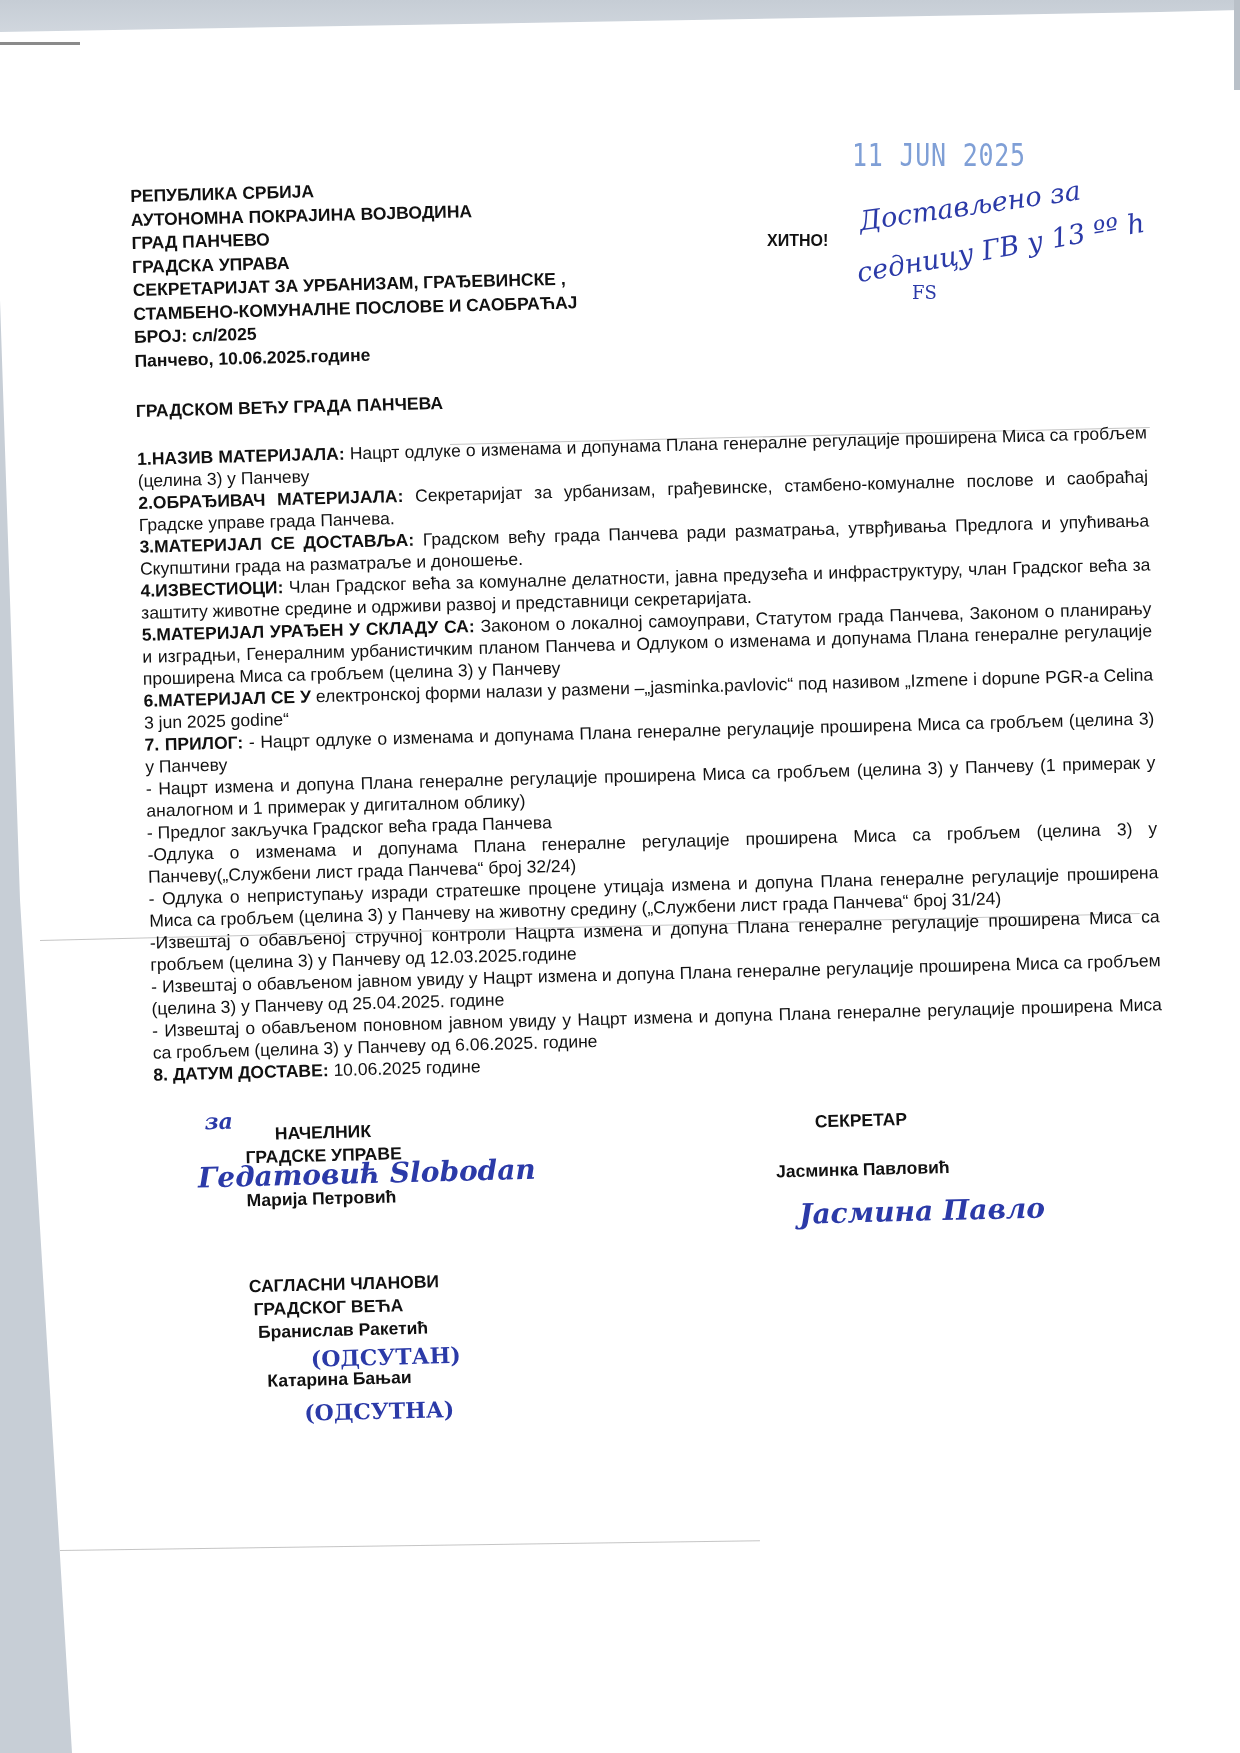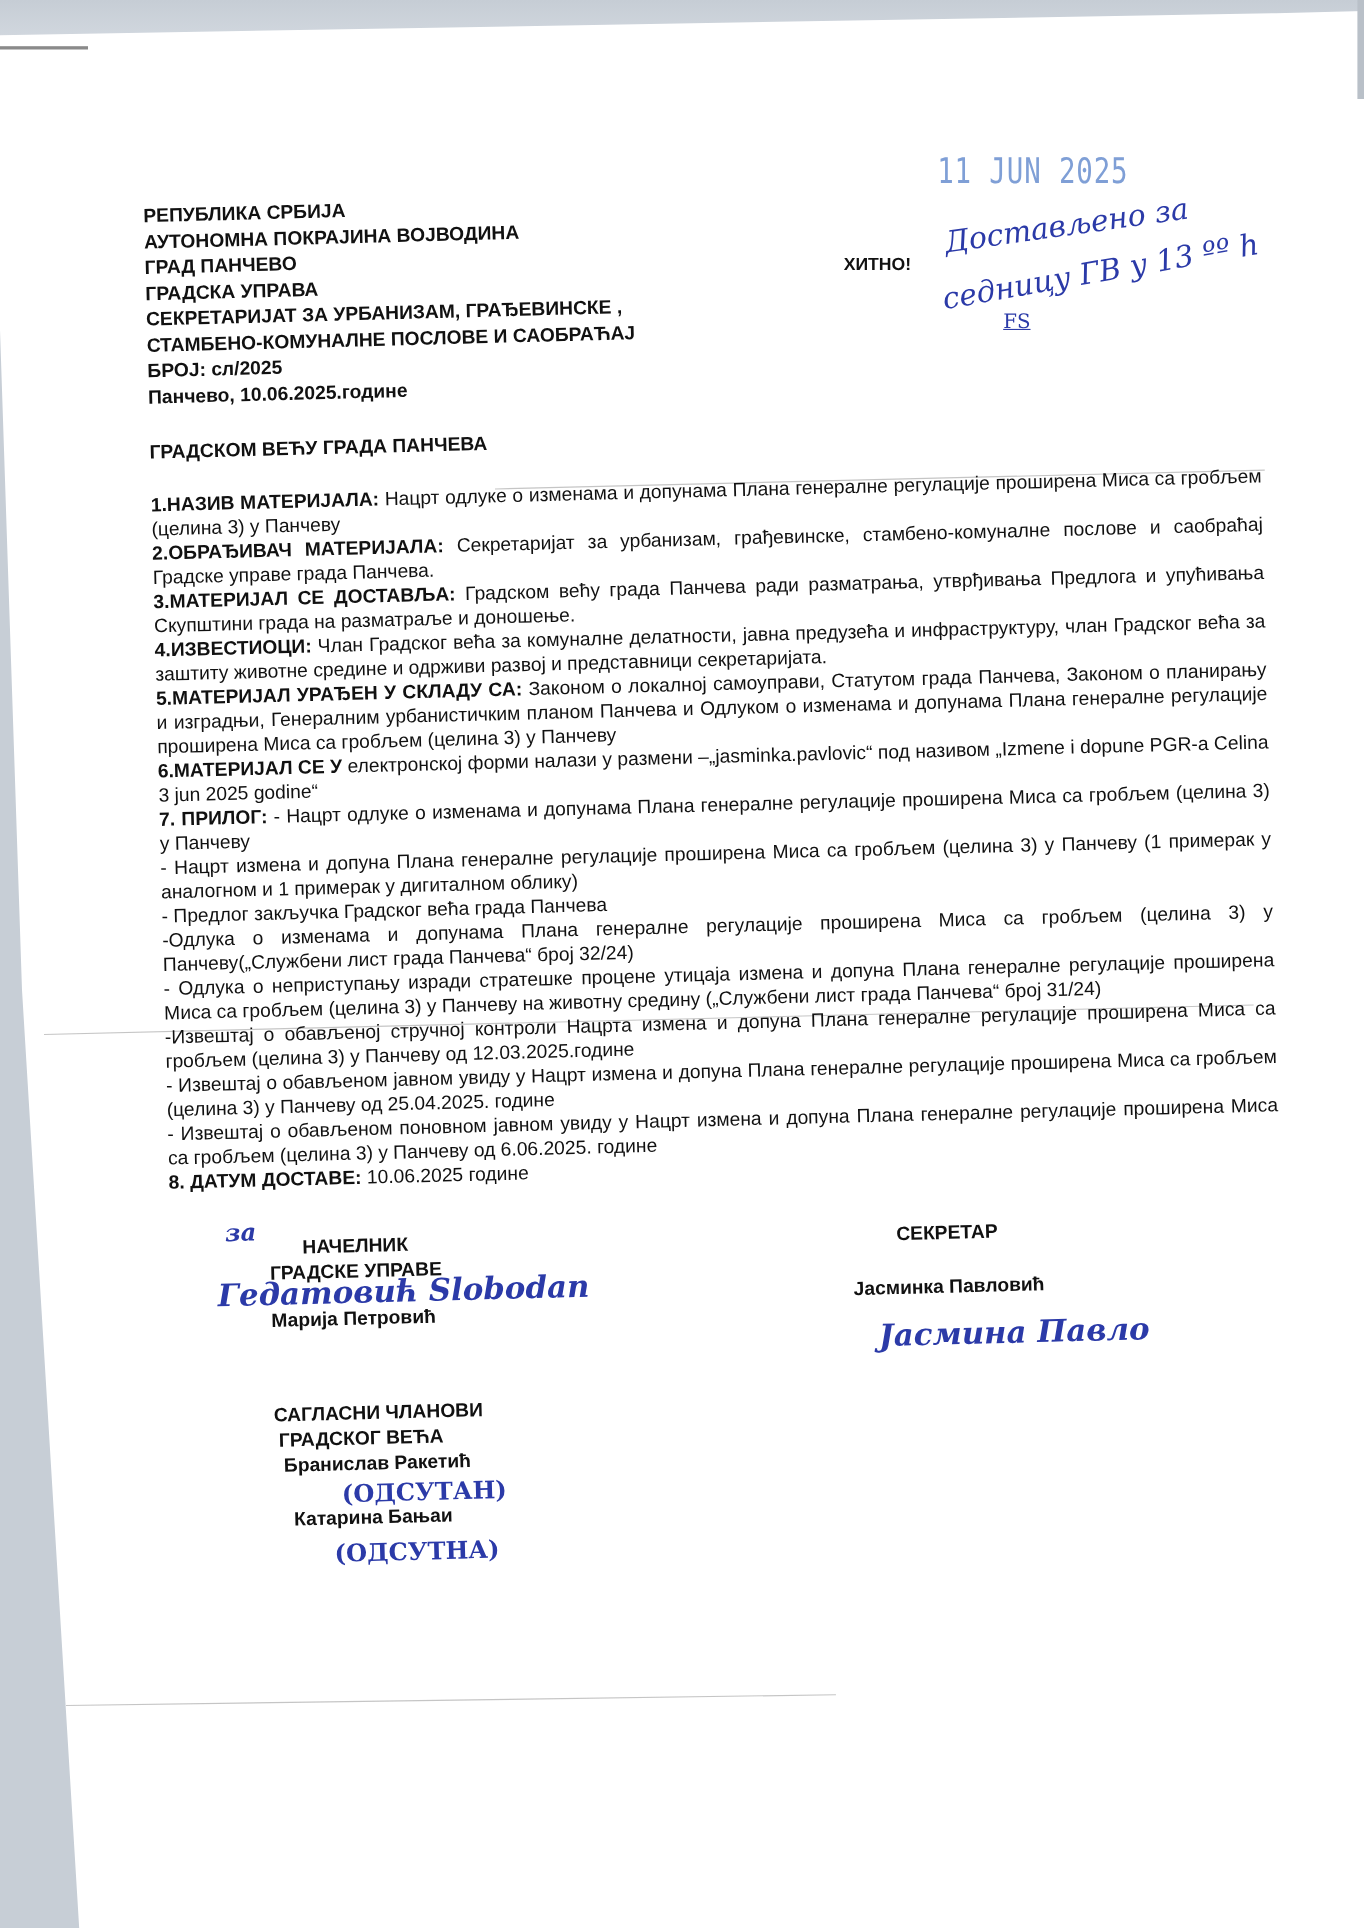--- a/index.html
+++ b/index.html
@@ -68,21 +68,21 @@
 
 <div class="scan-streak" style="left:0;top:42px;width:80px;height:3px;background:rgba(60,60,60,0.6)"></div>
 <div class="scan-streak" style="left:450px;top:444px;width:700px;transform:rotate(-1.4deg)"></div>
 <div class="scan-streak" style="left:40px;top:940px;width:1100px;transform:rotate(-1.4deg)"></div>
 <div class="scan-streak" style="left:60px;top:1550px;width:700px;transform:rotate(-0.8deg)"></div>
 
 <div class="stamp">11 JUN 2025</div>
 <div class="urgent">ХИТНО!</div>
 <div class="hand" style="left:858px;top:190px;font-size:27px;transform:rotate(-8deg);">Достављено за</div>
 <div class="hand" style="left:855px;top:232px;font-size:27px;transform:rotate(-10deg);">седницу ГВ у 13 ºº h</div>
-<div class="hand" style="left:912px;top:282px;font-size:18px;font-style:normal;text-decoration:underline;">FS</div>
+<div class="hand" style="left:912px;top:282px;font-size:18px;font-style:normal;">FS</div>
 
 <div class="content">
   <div class="header-block">
     <span class="header-line">РЕПУБЛИКА СРБИЈА</span>
     <span class="header-line">АУТОНОМНА ПОКРАЈИНА ВОЈВОДИНА</span>
     <span class="header-line">ГРАД ПАНЧЕВО</span>
     <span class="header-line">ГРАДСКА УПРАВА</span>
     <span class="header-line">СЕКРЕТАРИЈАТ ЗА УРБАНИЗАМ, ГРАЂЕВИНСКЕ ,</span>
     <span class="header-line">СТАМБЕНО-КОМУНАЛНЕ ПОСЛОВЕ И САОБРАЋАЈ</span>
     <span class="header-line">БРОЈ: сл/2025</span>

